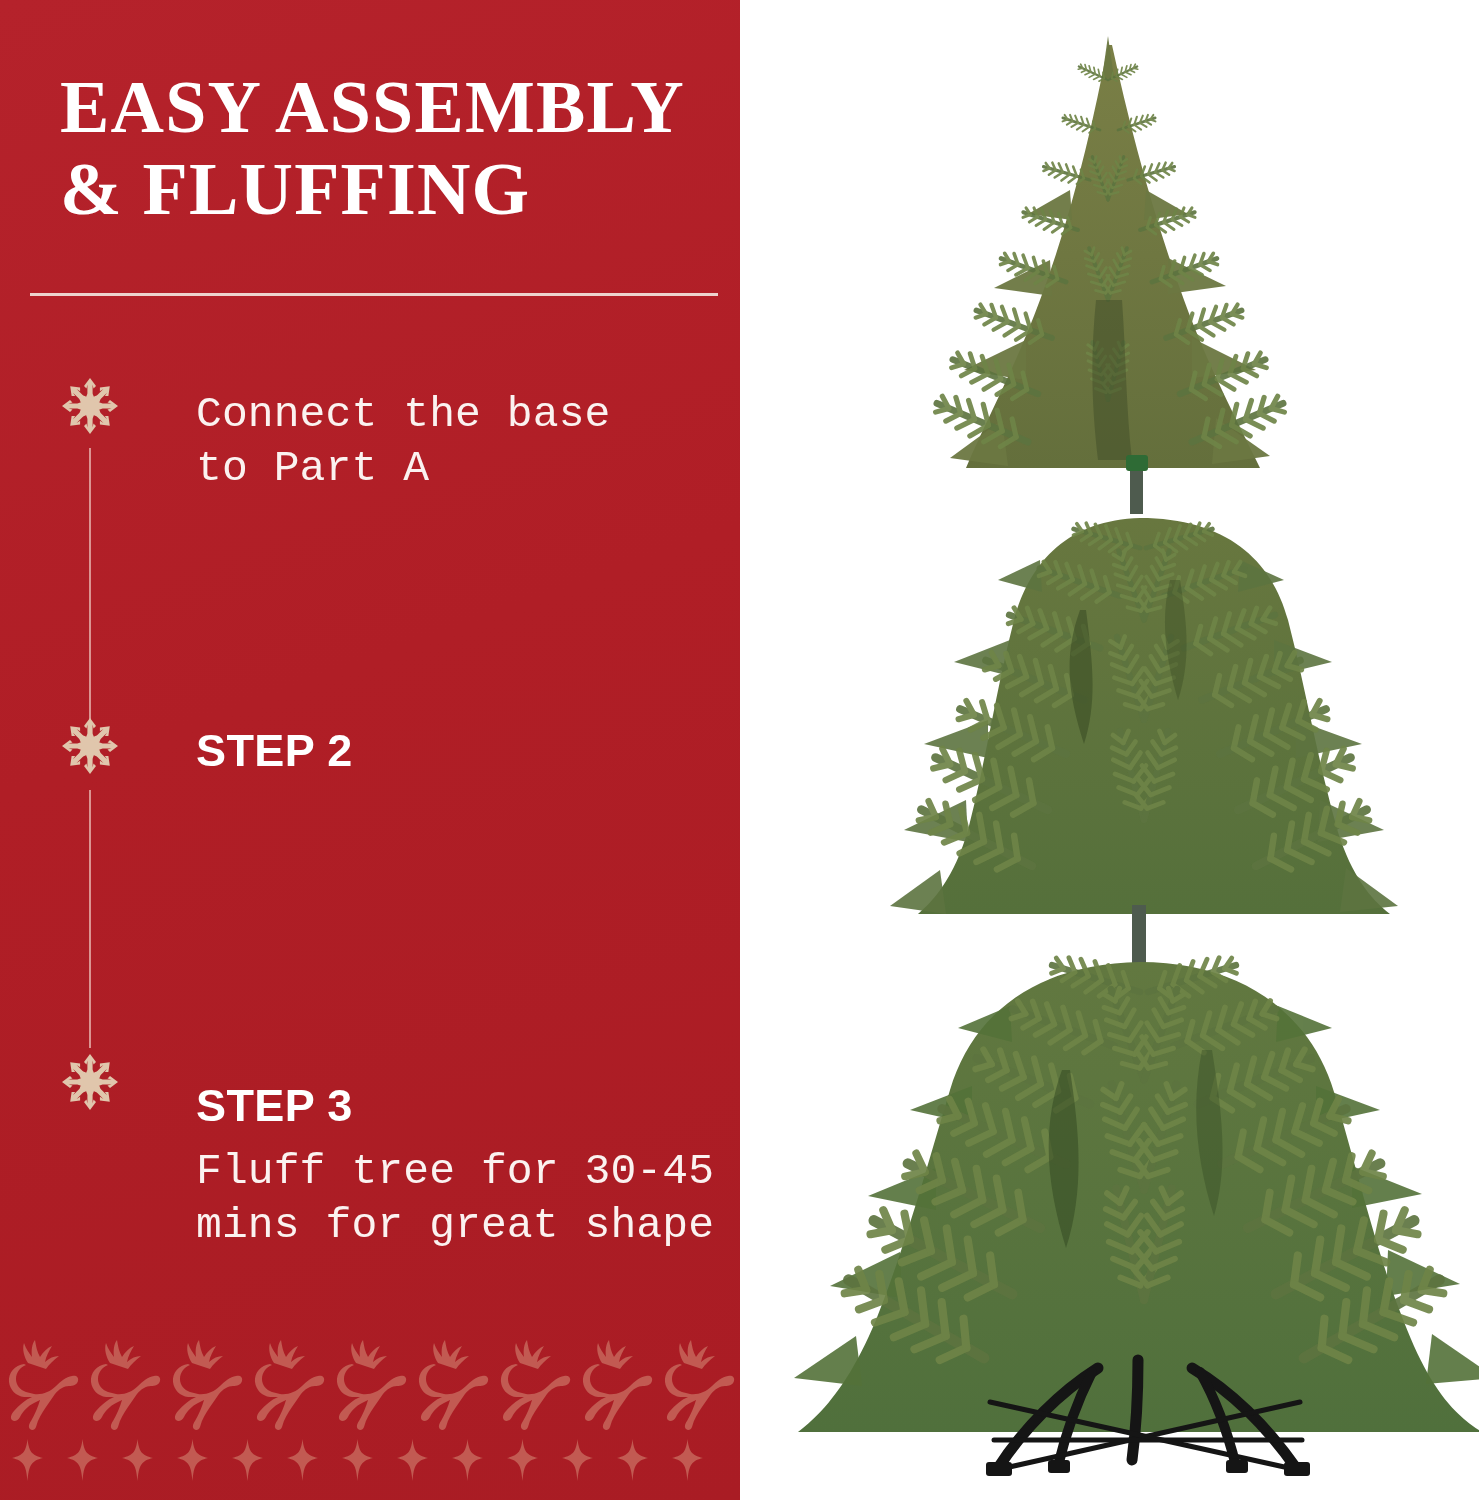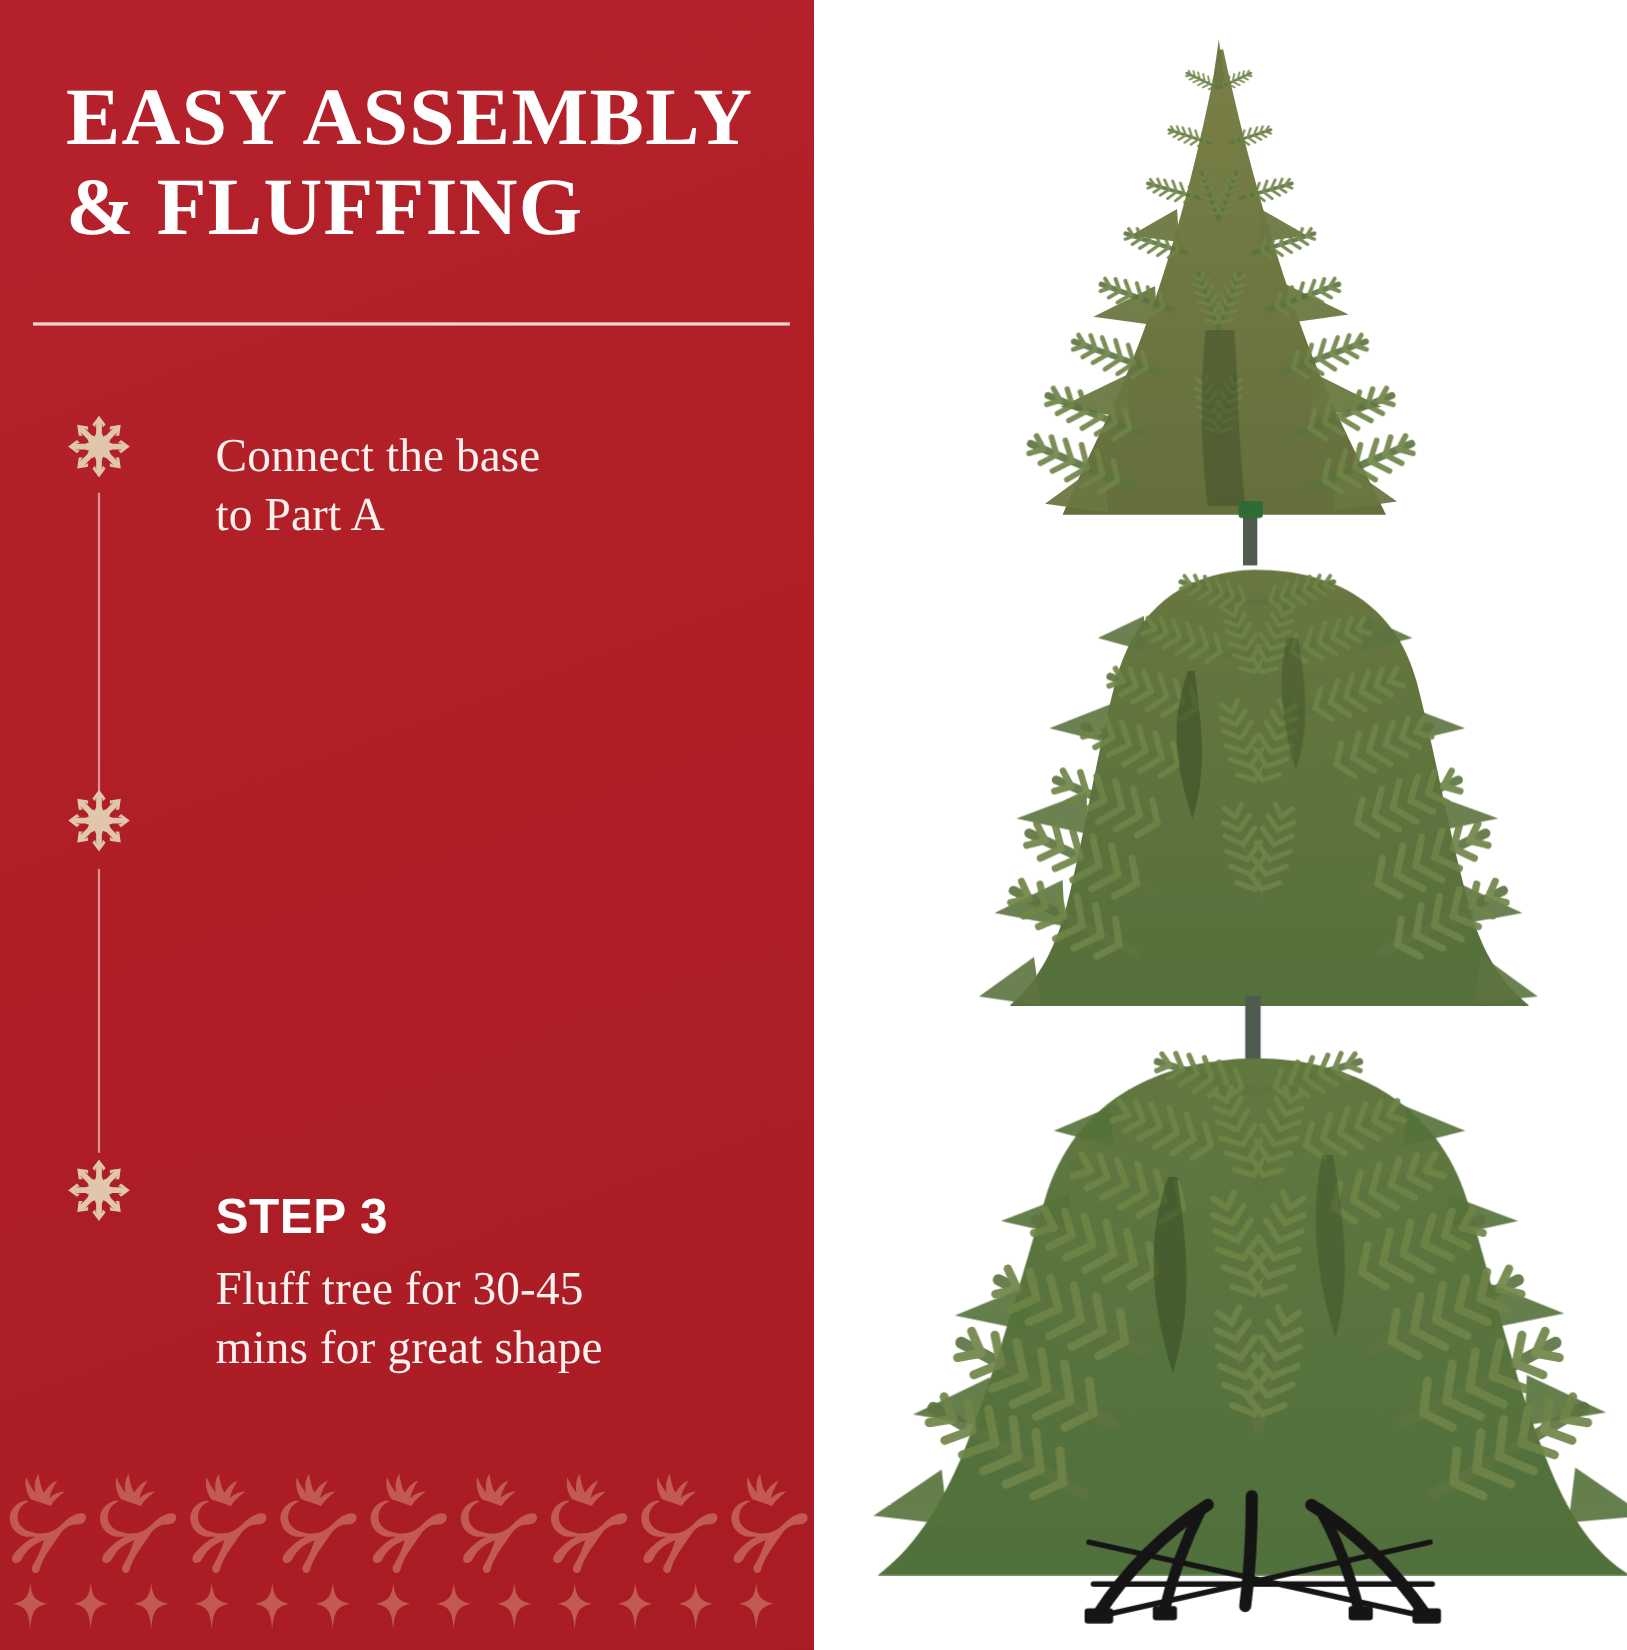--- a/index.html
+++ b/index.html
@@ -50,21 +50,21 @@
 
   .step{
     position:absolute;left:196px;width:520px;color:#fff;
   }
   .step-label{
     font-family:"Liberation Sans", sans-serif;
     font-weight:bold;font-size:45px;line-height:50px;
     letter-spacing:.4px;margin:0 0 14px 0;
   }
   .step-text{
-    font-family:Liberation Serif, serif;
+    font-family:Liberation Mono, monospace;
     font-weight:300;font-size:43px;line-height:54px;
     letter-spacing:.1px;color:#FBF2F0;white-space:pre-line;
   }
 
   
   .border-band{
     position:absolute;left:0;bottom:0;width:740px;height:175px;overflow:hidden;
   }
   .deer-row{position:absolute;left:0;top:8px;width:760px;height:100px;display:flex;align-items:flex-end;}
   .deer{width:84px;height:96px;flex:0 0 84px;margin-left:-2px;}
@@ -179,20 +179,21 @@
           </g>
         </svg>
       </div>
 
       <div class="step" style="top:388px">
         <div class="step-text">Connect the base
 to Part A</div>
       </div>
 
       <div class="step" style="top:726px">
+        <div class="step-label">STEP 2</div>
       </div>
 
       <div class="step" style="top:1081px">
         <div class="step-label">STEP 3</div>
         <div class="step-text">Fluff tree for 30-45
 mins for great shape</div>
       </div>
     </div>
 
     <div class="border-band">

